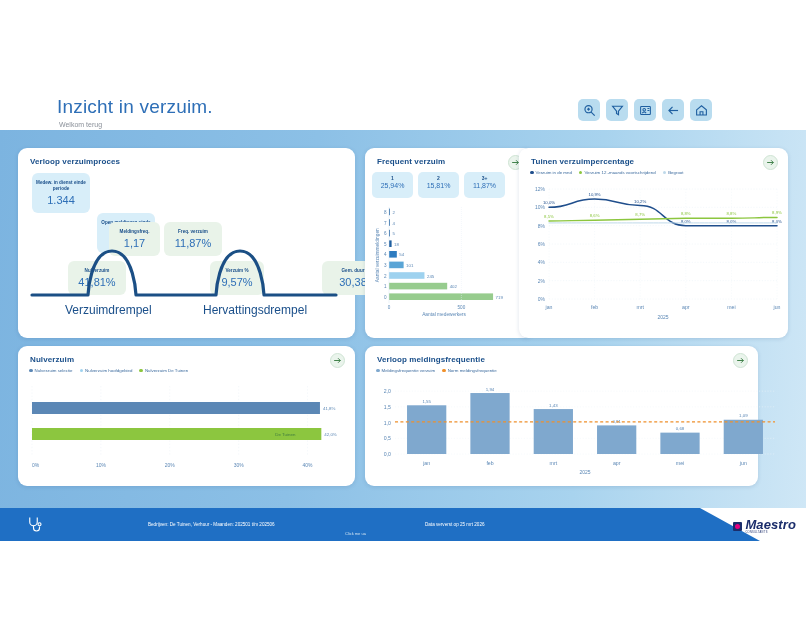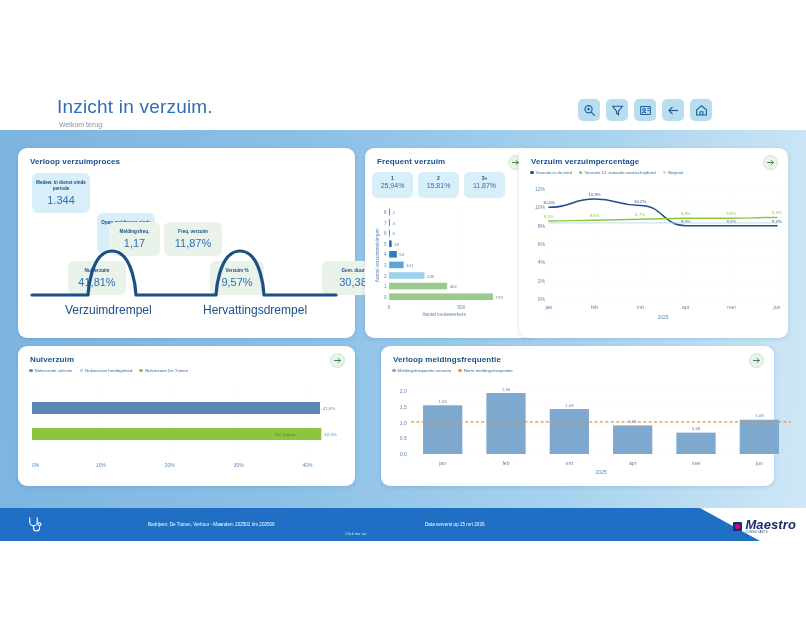--- a/index.html
+++ b/index.html
@@ -66,21 +66,21 @@
   .legend .item { display:flex; align-items:center; gap:2px; font-size:4.4px; color:#3c6b9e; }
   .dot { width:3.5px; height:3.5px; border-radius:50%; display:inline-block; }
   .lc { position:absolute; left:6px; top:33px; width:258px; height:150px; }
 
   
   #p4 { left:18px; top:216px; width:337px; height:140px; }
   .nv-legend { position:absolute; left:11px; top:22px; display:flex; gap:7px; align-items:center; }
   .nv { position:absolute; left:6px; top:32px; width:326px; height:102px; }
 
   
-  #p5 { left:365px; top:216px; width:393px; height:140px;margin-left:16px; }
+  #p5 { left:365px; top:216px; width:393px; height:140px; }
   .mf { position:absolute; left:6px; top:32px; width:412px; height:102px; }
 
   
   .footer { position:absolute; left:0; top:508px; width:806px; height:33px; overflow:hidden; }
   .footer-bg { position:absolute; left:0; top:0; width:806px; height:33px; }
   .f-text { position:absolute; font-size:4.6px; color:#fff; top:14px; }
   #ft1 { left:148px; } #ft2 { left:425px; }
   .steth { position:absolute; left:26px; top:8px; width:18px; height:18px; }
   .maestro { position:absolute; right:10px; top:10px; display:flex; align-items:center; gap:3px; }
   .m-sq { width:9px; height:9px; background:#1b2d6b; border-radius:1px;
@@ -233,21 +233,21 @@
           <line x1="16" y1="2" x2="16" y2="98.39999999999999" stroke="#d6e4f0" stroke-width="0.5"></line>
           <line x1="88.36842105263159" y1="2" x2="88.36842105263159" y2="98.39999999999999" stroke="#e6eef6" stroke-width="0.5" stroke-dasharray="1 1"></line>
           <text x="16" y="104.39999999999999" font-size="4.6" fill="#5b87b5" text-anchor="middle">0</text>
           <text x="88.36842105263159" y="104.39999999999999" font-size="4.6" fill="#5b87b5" text-anchor="middle">500</text>
           <text x="71" y="111.39999999999999" font-size="4.8" fill="#5b87b5" text-anchor="middle">Aantal medewerkers</text>
           <text x="6" y="50.199999999999996" font-size="4.8" fill="#5b87b5" text-anchor="middle" transform="rotate(-90 6 50.199999999999996)">Aantal verzuimmeldingen</text>
         </svg>
     </div>
 
     <div class="panel" id="p3">
-      <div class="p-title">Verzuim verzuimpercentage</div>
+      <div class="p-title">Tuinen verzuimpercentage</div>
       <div class="arrow-btn">
         <svg viewBox="0 0 16 16" fill="none" stroke="#3a7d44" stroke-width="1.7">
           <line x1="2" y1="8" x2="13" y2="8"></line>
             <polyline points="9,4 13,8 9,12"></polyline>
           </svg>
       </div>
       <div class="legend">
         <span class="item">
           <span class="dot" style="background:#1f4e8c"></span>
           <span>Verzuim in de mnd</span>

